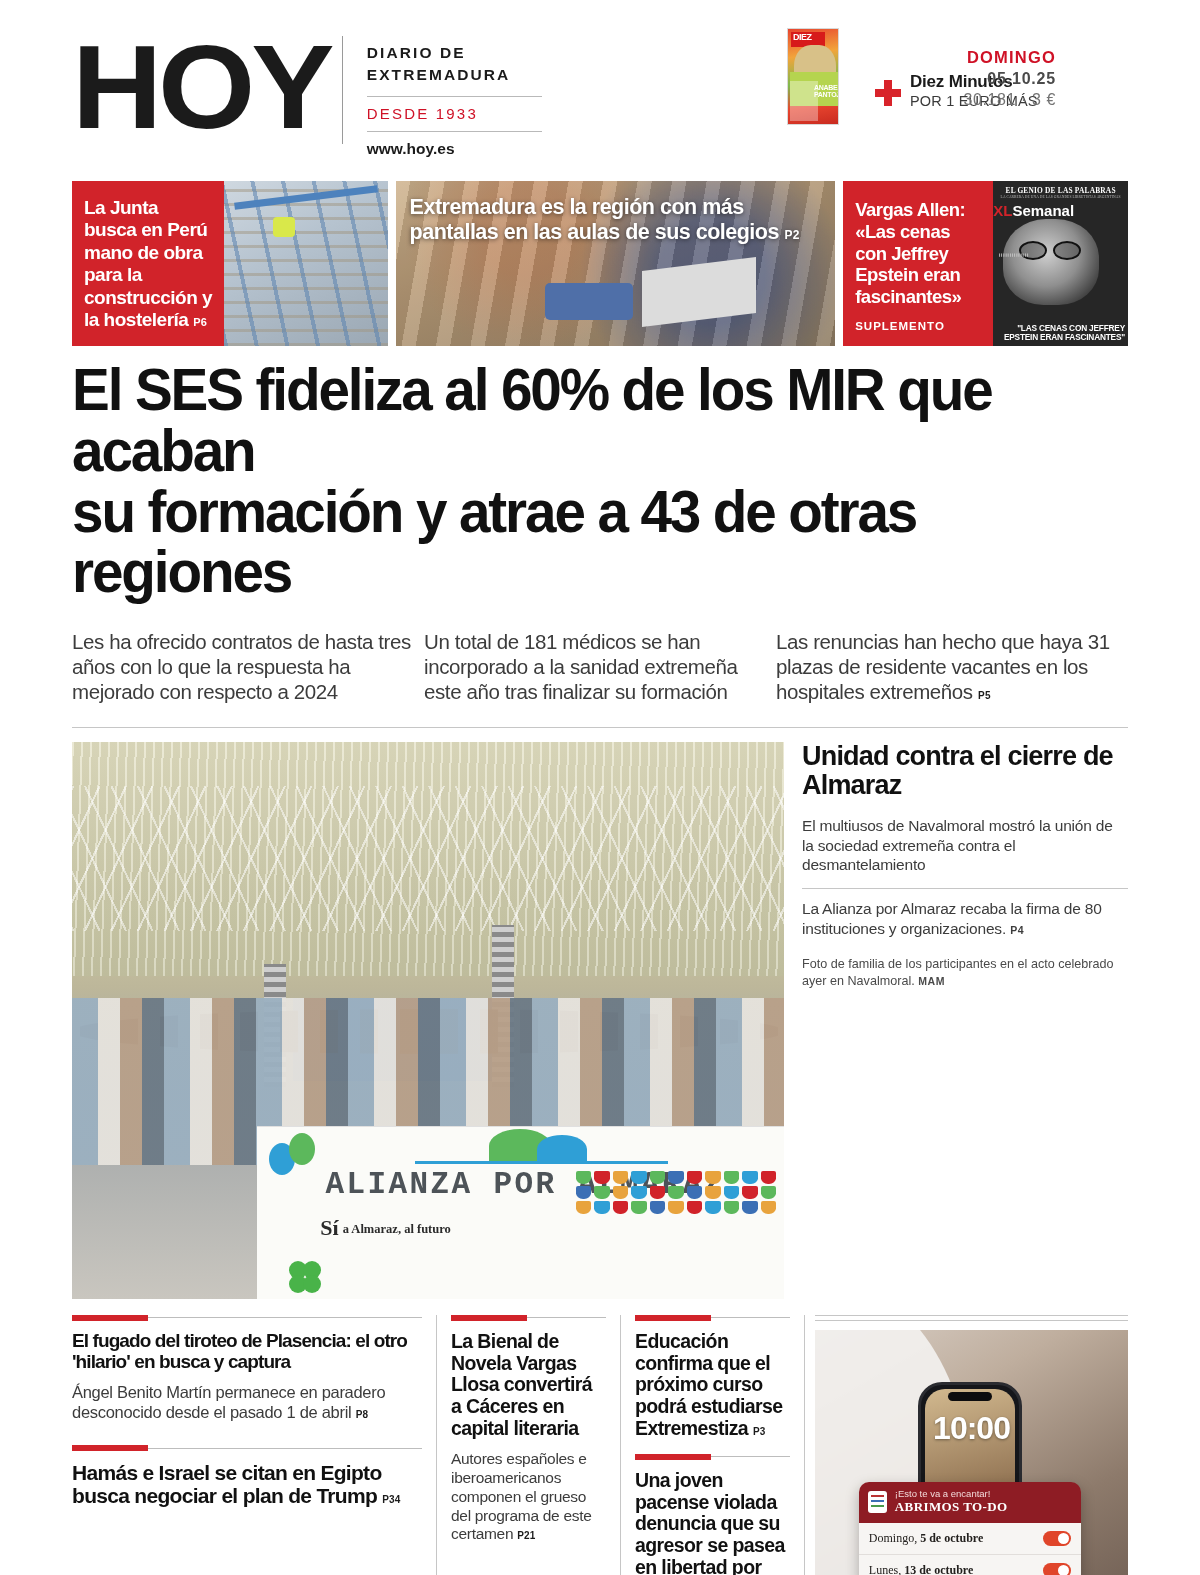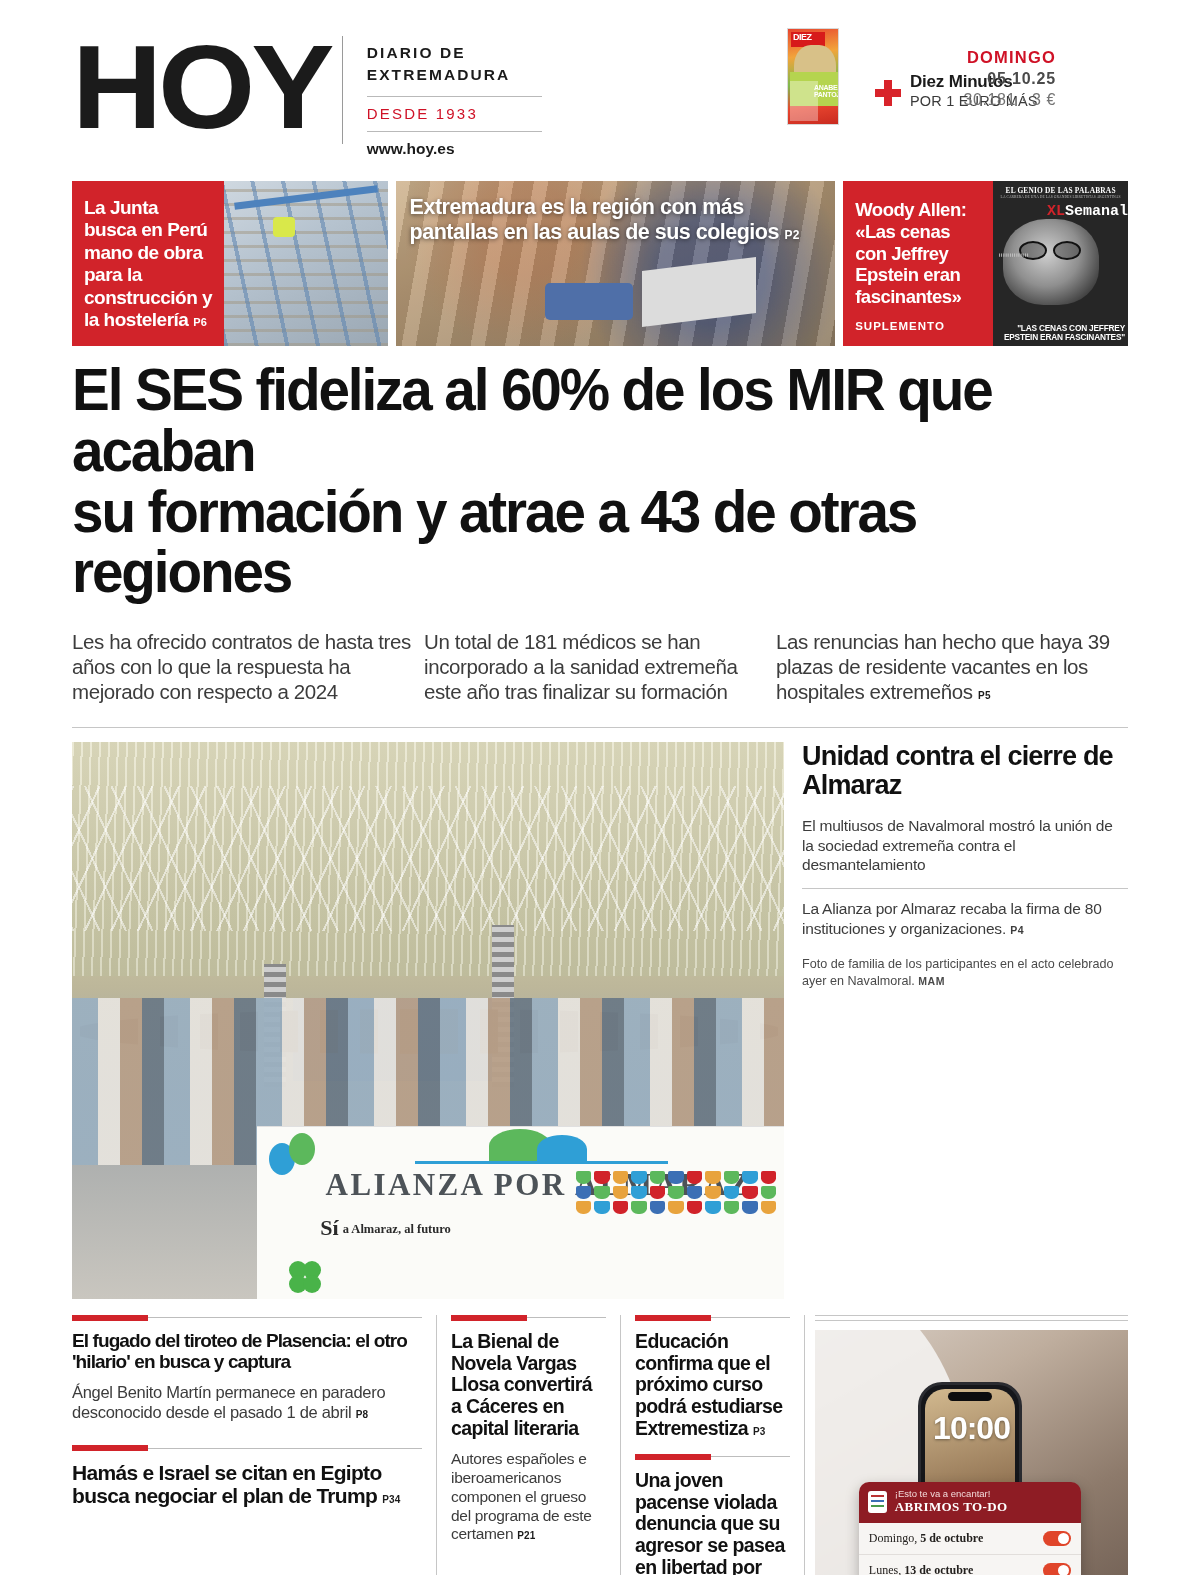--- a/index.html
+++ b/index.html
@@ -70,21 +70,21 @@
   .t2 .h { position: absolute; left: 14px; top: 14px; color: #fff; font-size: 21.5px; font-weight: bold; line-height: 1.16; letter-spacing: -0.5px; text-shadow: 0 1px 4px rgba(0,0,0,.55); }
 
   .t3 { width: 287px; display: flex; }
   .t3 .red { width: 150px; background: #d1232a; color: #fff; padding: 18px 8px 0 12px; }
   .t3 .red .h { font-size: 18.5px; font-weight: bold; line-height: 1.18; letter-spacing: -0.5px; }
   .t3 .red .sup { font-size: 11.5px; font-weight: bold; letter-spacing: 1px; margin-top: 12px; }
   .t3 .cover { flex: 1; background: #262626; position: relative; overflow: hidden; }
 
   .xl-top { color:#fff; font-size:7.4px; text-align:center; letter-spacing:.2px; padding-top:5px; font-family:"Liberation Serif", serif; font-weight:bold; }
   .xl-sub { color:#b9b9b9; font-size:3.6px; text-align:center; letter-spacing:.1px; font-family:"Liberation Serif", serif; }
-  .xl-logo { text-align:right; margin-top:3px; font-family:Liberation Mono, monospace; }
+  .xl-logo { text-align:left; margin-top:3px; font-family:Liberation Sans, sans-serif; }
   .xl-logo .xl { color:#d1232a; font-weight:bold; font-size:15px; }
   .xl-logo .sem { color:#fff; font-weight:bold; font-size:15px; }
   .xl-face { position:absolute; left:10px; top:38px; width:96px; height:86px; background: radial-gradient(ellipse at 45% 40%, #cfcfcf 0%, #8f8f8f 45%, #3d3d3d 80%); border-radius:45% 45% 42% 42%; }
   .xl-glasses { position:absolute; left:26px; top:60px; width:62px; height:15px; }
   .xl-glasses::before,.xl-glasses::after { content:""; position:absolute; top:0; width:24px; height:15px; border:2.2px solid #111; border-radius:50%; background:rgba(20,20,20,.35); }
   .xl-glasses::before { left:0; } .xl-glasses::after { right:0; }
   .xl-quote { position:absolute; right:3px; bottom:4px; text-align:right; color:#fff; font-family:"Liberation Sans Condensed","Liberation Sans",sans-serif; font-weight:bold; font-size:8.3px; line-height:1.06; letter-spacing:-.2px; }
   .xl-sidetext { position:absolute; left:6px; top:72px; width:14px; color:#c9c9c9; font-size:2.8px; line-height:1.5; }
 
   
@@ -127,21 +127,21 @@
   .banner { position:absolute; left:26%; bottom:0; width:74%; height:31%; background:#fbfbf8; border-top:1px solid #e0e0e0; overflow:hidden; }
   .banner .bal { position:absolute; left:12px; top:6px; }
   .banner .bal i { display:block; width:26px; height:32px; border-radius:50%; position:absolute; }
   .banner .bal i:nth-child(1){ background:#2f9fd6; left:0; top:10px; }
   .banner .bal i:nth-child(2){ background:#5cb85c; left:20px; top:0; }
   .banner .arc { position:absolute; left:44%; top:2px; }
   .banner .arc i { position:absolute; border-radius:50% 50% 0 0; display:block; }
   .banner .arc i:nth-child(1){ width:62px; height:34px; background:#5cb85c; left:0; }
   .banner .arc i:nth-child(2){ width:50px; height:28px; background:#2f9fd6; left:48px; top:6px; }
   .banner .bline { position:absolute; left:30%; top:34px; width:48%; height:3px; background:#2f9fd6; }
-  .banner .btitle { position:absolute; left:13%; top:40px; font-size:31px; font-weight:bold; letter-spacing:2.4px; color:#4d5358; font-family:Liberation Serif, serif; }
+  .banner .btitle { position:absolute; left:13%; top:40px; font-size:31px; font-weight:bold; letter-spacing:2.4px; color:#4d5358; font-family:Liberation Mono, monospace; }
   .banner .bsub { position:absolute; left:12%; top:88px; font-family:"Liberation Serif",serif; }
   .banner .bsub .si { font-size:22px; font-weight:bold; color:#2b2b2b; }
   .banner .bsub .tx { font-size:12.5px; font-weight:bold; color:#2b2b2b; display:inline-block; line-height:1.05; vertical-align:2px; margin-left:4px;}
   .shields { position:absolute; right:8px; top:44px; width:200px; display:grid; grid-template-columns:repeat(11,1fr); gap:2px 3px; }
   .shields i { display:block; height:13px; border-radius:2px 2px 45% 45%; }
   .clover { position:absolute; left:6%; bottom:2px; width:40px; height:36px; }
   .clover i{ position:absolute; width:18px; height:18px; border-radius:50%; background:#49b349; }
   .clover i:nth-child(1){left:0;top:0;} .clover i:nth-child(2){left:14px;top:0;}
   .clover i:nth-child(3){left:0;top:14px;} .clover i:nth-child(4){left:14px;top:14px;}
 
@@ -263,21 +263,21 @@
       <div style="position:absolute;left:56%;top:50%;width:26%;height:34%;background:#dcdcdc;transform:skewY(-7deg);"></div>
       <div style="position:absolute;left:34%;top:62%;width:20%;height:22%;background:#4f6fa8;border-radius:5px;"></div>
       <div class="h">
         <span>Extremadura es la región con más pantallas en las aulas de sus colegios</span>
         <span class="pgref" style="color:#fff;font-size:12px;">P2</span>
       </div>
     </div>
 
     <div class="t3">
       <div class="red">
-        <div class="h">Woody Allen: «Las cenas con Jeffrey Epstein eran fascinantes»</div>
+        <div class="h">Vargas Allen: «Las cenas con Jeffrey Epstein eran fascinantes»</div>
         <div class="sup">SUPLEMENTO</div>
       </div>
       <div class="cover">
         <div class="xl-top">EL GENIO DE LAS PALABRAS</div>
         <div class="xl-sub">LA CARRERA DE UNA DE LAS GRANDES LIBRETISTAS ARGENTINAS</div>
         <div class="xl-logo">
           <span class="xl">XL</span><span class="sem">Semanal</span>
         </div>
         <div class="xl-face"></div>
         <div class="xl-glasses"></div>
@@ -297,21 +297,21 @@
   </div>
 
   <div class="subheads">
     <div class="col">
       <span>Les ha ofrecido contratos de hasta tres años con lo que la respuesta ha mejorado con respecto a 2024</span>
     </div>
     <div class="col">
       <span>Un total de 181 médicos se han incorporado a la sanidad extremeña este año tras finalizar su formación</span>
     </div>
     <div class="col">
-      <span>Las renuncias han hecho que haya 39 plazas de residente vacantes en los hospitales extremeños</span>
+      <span>Las renuncias han hecho que haya 31 plazas de residente vacantes en los hospitales extremeños</span>
       <span class="pgref">P5</span>
     </div>
   </div>
 
   <div class="hrule"></div>
 
   <div class="mid">
     <div class="photo">
       <div class="roof"></div>
       <div class="truss"></div>

